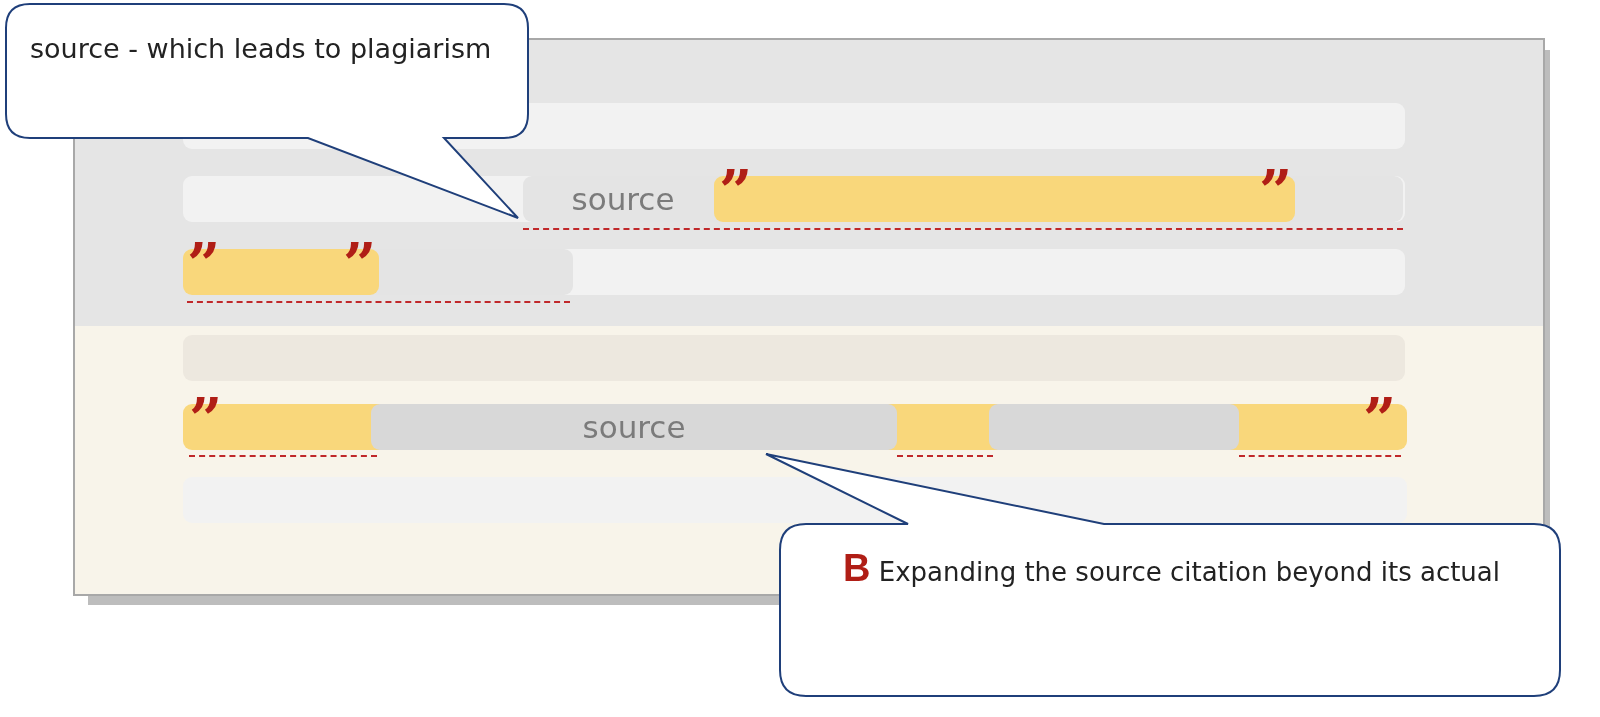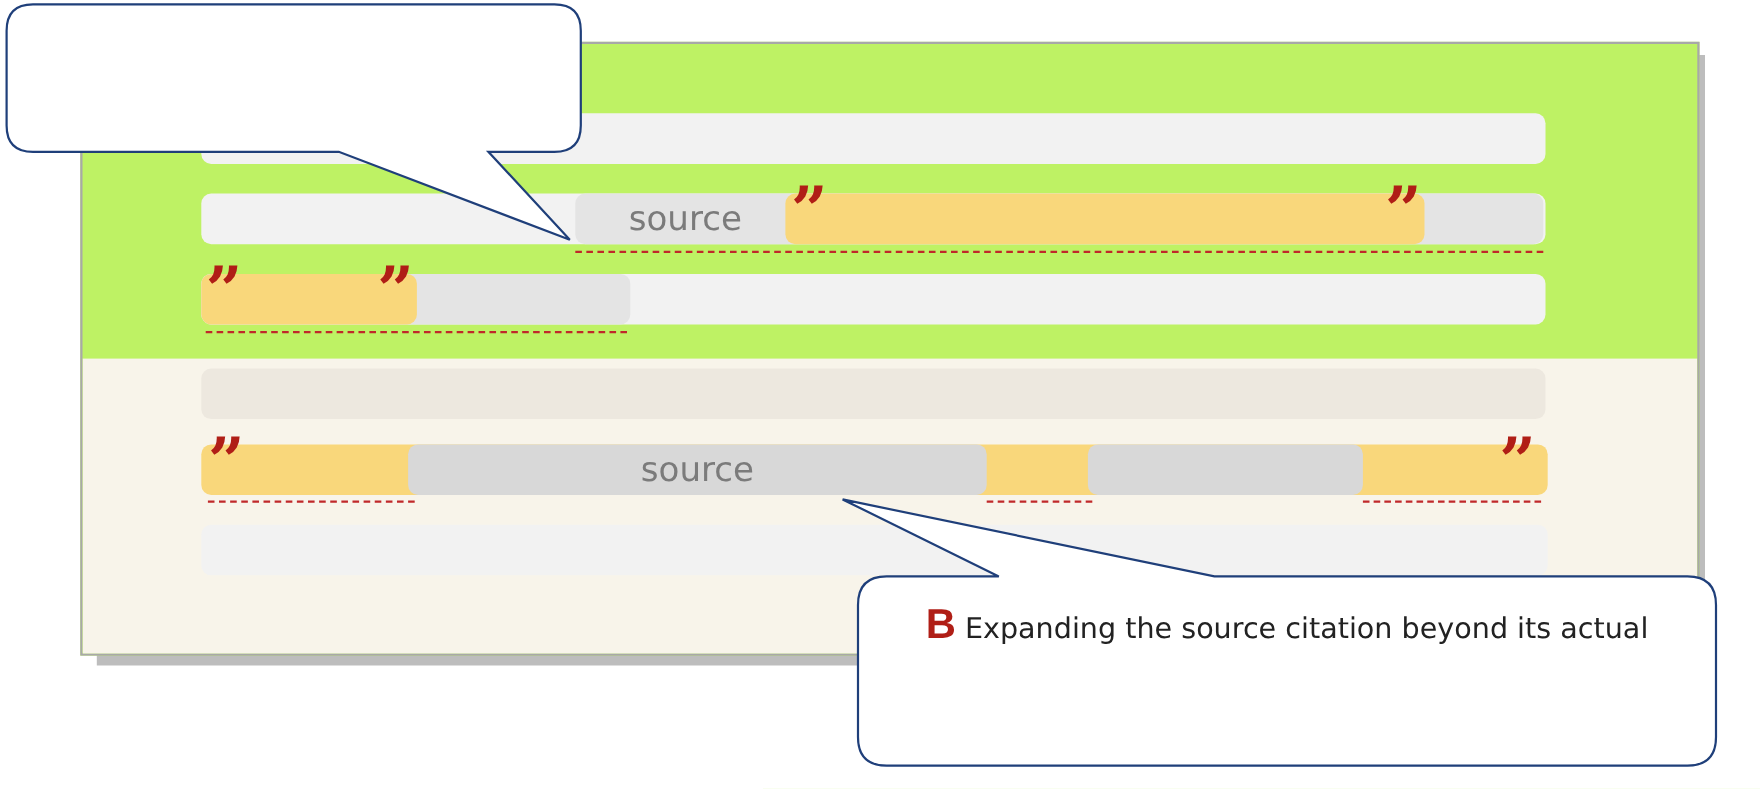--- a/index.html
+++ b/index.html
@@ -1,18 +1,18 @@
 <!DOCTYPE html>
 <html><head>
 <meta charset="utf-8">
 <style>
   html, body { margin:0; padding:0; background:#ffffff; }
   body { width:1600px; height:717px; position:relative; overflow:hidden; font-family:"Liberation Sans", sans-serif; }
   .doc-shadow { position:absolute; left:88px; top:50px; width:1462px; height:555px; background:#bdbdbd; }
-  .doc { position:absolute; left:73px; top:38px; width:1472px; height:558px; background:#bef264; border:2px solid #a8a8a8; box-sizing:border-box; overflow:hidden; }
+  .doc { position:absolute; left:73px; top:38px; width:1472px; height:558px; background:#e5e5e5; border:2px solid #a8a8a8; box-sizing:border-box; overflow:hidden; }
   .doc-lower { position:absolute; left:0; top:286px; width:100%; height:272px; background:#f8f4ea; }
   .bar { position:absolute; border-radius:9px; }
   .line-bg { background:#f2f2f2; }
   .line-tan { background:#ede8df; }
   .seg-src { background:#e4e4e4; border-radius:9px; position:absolute; }
   .seg-src2 { background:#d8d8d8; border-radius:9px; position:absolute; }
   .seg-quote { background:#f9d77b; border-radius:9px; position:absolute; }
   .seg-label { position:absolute; top:0; height:46px; line-height:46px; font-family:"DejaVu Sans", sans-serif; font-size:31px; color:#7b7b7b; text-align:center; }
   .qmark { position:absolute; font-family:"DejaVu Serif", serif; font-weight:bold; font-size:58px; line-height:58px; color:#b01e16; letter-spacing:-6px; }
   .dash { position:absolute; height:0; border-top:2px dashed #c0282a; }
@@ -62,17 +62,18 @@
 
   <div class="bar line-bg" style="left:108px; top:437px; width:1224px; height:46px;"></div>
 </div>
 
 <svg class="callouts" width="1600" height="717">
   <path d="M30,4 H504 Q528,4 528,28 V114 Q528,138 504,138 H444 L518,218 L308,138 H30 Q6,138 6,114 V28 Q6,4 30,4 Z" fill="#ffffff" stroke="#1f3f7a" stroke-width="2"></path>
   <path d="M806,524 H908 L766,454 L1104,524 H1534 Q1560,524 1560,550 V670 Q1560,696 1534,696 H806 Q780,696 780,670 V550 Q780,524 806,524 Z" fill="#ffffff" stroke="#1f3f7a" stroke-width="2"></path>
 </svg>
 
 <div class="callout-text" style="left:30px; top:28px; font-size:27px; line-height:41px;">
+  <div>source - which leads to plagiarism</div>
 </div>
 
-<div class="callout-text" style="left:800px; top:548px; width:740px; font-size:26px; line-height:41px; text-align:center;">
+<div class="callout-text" style="left:843px; top:548px; width:740px; font-size:26px; line-height:41px; text-align:left;">
   <div><span class="badge" style="font-size:38px;">B</span> <span>Expanding the source citation beyond its actual</span></div>
 </div>
 
 </body></html>

